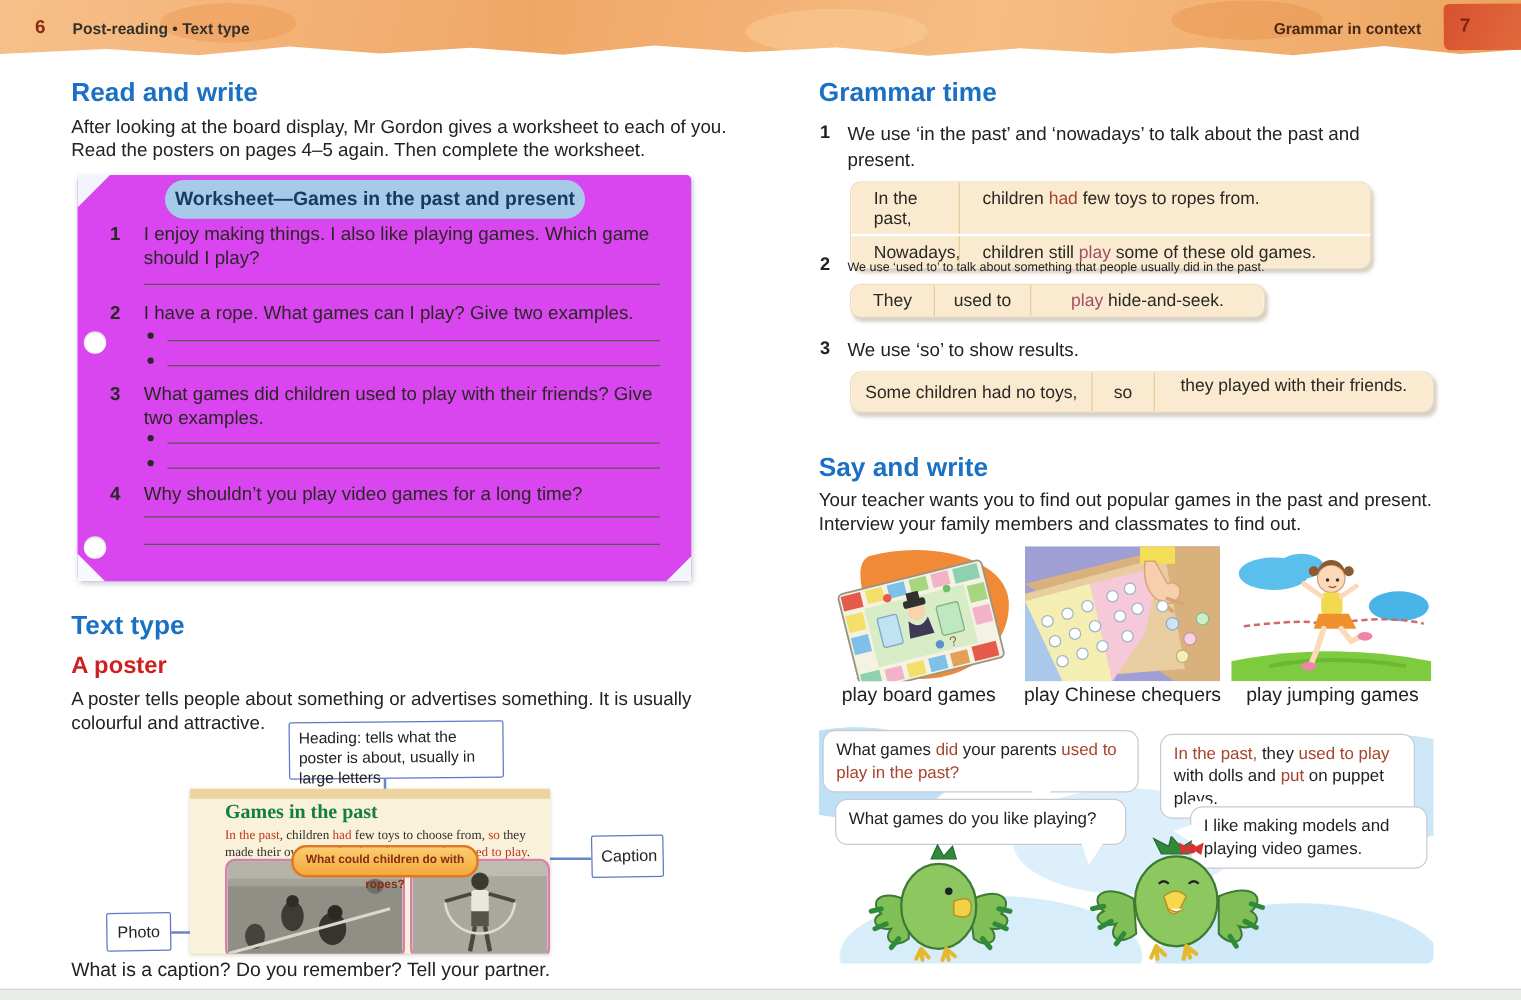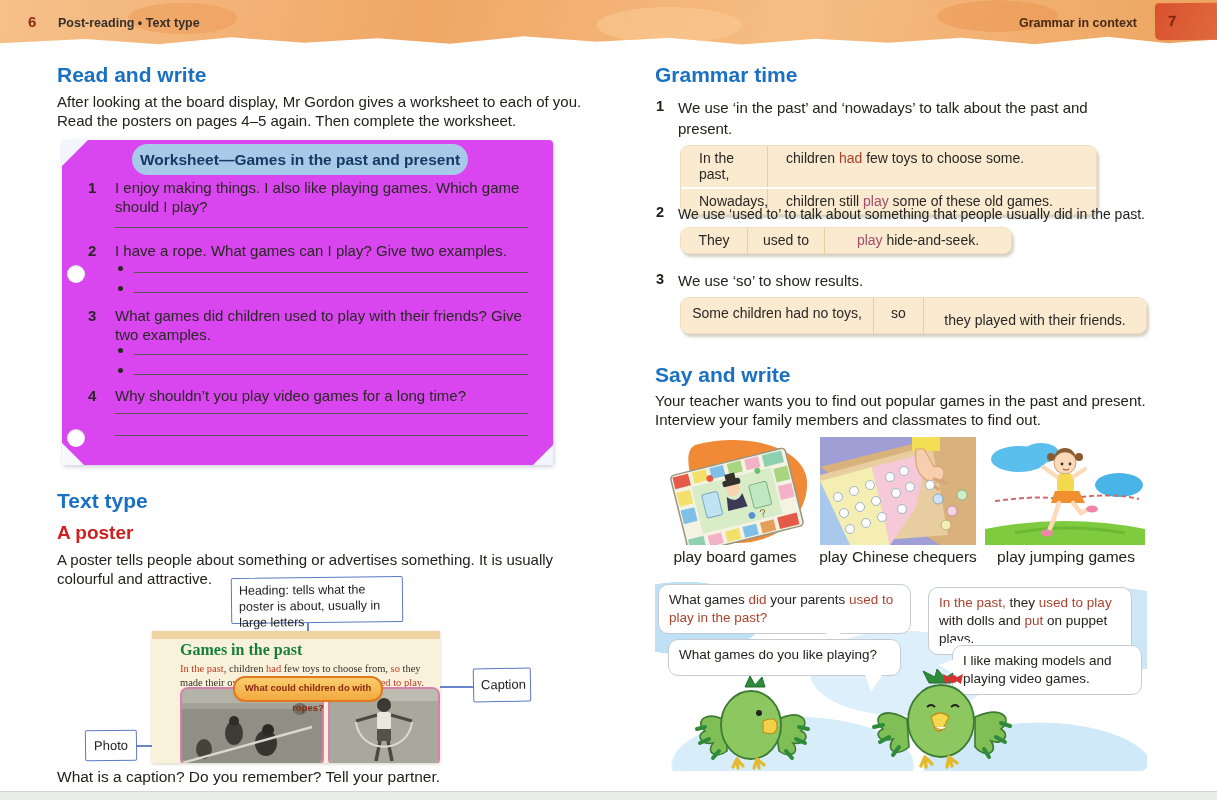--- a/index.html
+++ b/index.html
@@ -59,21 +59,21 @@
            line-height:20px;font-size:9.5px;font-weight:bold;color:#8a2b12;z-index:3;}
   .photo{position:absolute;border:2px solid #d87fae;border-radius:8px;overflow:hidden;z-index:2;}
   
   .gtab{position:absolute;border-radius:9px;overflow:hidden;box-shadow:2px 3px 3px rgba(165,150,125,.45);
         background:#fff;border:1px solid #eedec0;}
   .grow{display:flex;background:#f9ead0;}
   .grow + .grow{border-top:2.5px solid #ffffff;}
   .gcell{box-sizing:border-box;padding:4px 0 5px 0;font-size:14px;color:#2a2724;text-align:center;}
   .gcell.left{text-align:left;padding-left:18px;}
   .gcell + .gcell{border-left:1.5px solid #e8cd9d;}
-  .gp{position:absolute;font-size:14px;color:#24211e;line-height:21px;}
+  .gp{position:absolute;font-size:10px;color:#24211e;line-height:21px;}
   .gpn{position:absolute;font-size:14.5px;font-weight:bold;color:#24211e;}
   
   .tilecap{position:absolute;font-size:15.5px;color:#24211e;text-align:center;}
   .tile{position:absolute;}
   .scene{position:absolute;left:655px;top:575px;width:492px;height:196px;
          background:
            radial-gradient(130px 60px at 6% 22%, #bfe1f5 60%, rgba(191,225,245,0) 61%),
            radial-gradient(150px 70px at 50% 50%, #ddeffa 60%, rgba(221,239,250,0) 61%),
            radial-gradient(160px 70px at 92% 28%, #cde7f7 60%, rgba(205,231,247,0) 61%),
            radial-gradient(200px 80px at 28% 97%, #d8edfa 60%, rgba(216,237,250,0) 61%),
@@ -186,21 +186,21 @@
   <div class="body-line it" style="left:57px;top:768px;font-size:15.5px;">What is a caption? Do you remember? Tell your partner.</div>
 
   <div class="h-blue" style="left:655px;top:63px;">Grammar time</div>
 
   <div class="gpn" style="left:656px;top:98px;">1</div>
   <div class="gp" style="left:678px;top:97px;width:452px;font-size:15px;">We use ‘in the past’ and ‘nowadays’ to talk about the past and present.</div>
 
   <div class="gtab" style="left:680px;top:145px;width:415px;">
     <div class="grow">
       <div class="gcell left rw" style="width:86px;">In the past,</div>
-      <div class="gcell left" style="width:329px;"><span>children </span><span class="rw">had</span><span> few toys to choose some.</span></div>
+      <div class="gcell left" style="width:329px;"><span>children </span><span class="rw">had</span><span> few toys to ropes from.</span></div>
     </div>
     <div class="grow">
       <div class="gcell left rw" style="width:86px;">Nowadays,</div>
       <div class="gcell left" style="width:329px;"><span>children still </span><span class="pw">play</span><span> some of these old games.</span></div>
     </div>
   </div>
 
   <div class="gpn" style="left:656px;top:204px;">2</div>
   <div class="gp" style="left:678px;top:204px;white-space:nowrap;">We use ‘used to’ to talk about something that people usually did in the past.</div>
 
@@ -212,21 +212,21 @@
     </div>
   </div>
 
   <div class="gpn" style="left:656px;top:271px;">3</div>
   <div class="gp" style="left:678px;top:270px;font-size:15px;">We use ‘so’ to show results.</div>
 
   <div class="gtab" style="left:680px;top:297px;width:465px;">
     <div class="grow">
       <div class="gcell" style="width:192px;padding-top:7px;padding-bottom:8px;">Some children had no toys,</div>
       <div class="gcell rw" style="width:50px;padding-top:7px;">so</div>
-      <div class="gcell" style="width:223px;padding-top:14px;">they played with their friends.</div>
+      <div class="gcell" style="width:223px;padding-top:2px;">they played with their friends.</div>
     </div>
   </div>
 
   <div class="h-blue" style="left:655px;top:363px;">Say and write</div>
   <div class="body-line it" style="left:655px;top:392px;">Your teacher wants you to find out popular games in the past and present.</div>
   <div class="body-line it" style="left:655px;top:411px;">Interview your family members and classmates to find out.</div>
 
   <div class="tile" style="left:655px;top:437px;">
     <svg width="160" height="108" viewBox="0 0 160 108">
       <path d="M40,8 C90,-6 150,10 152,44 C154,80 120,108 78,106 L30,106 C60,80 18,20 40,8 Z" fill="#f08a36"></path>

